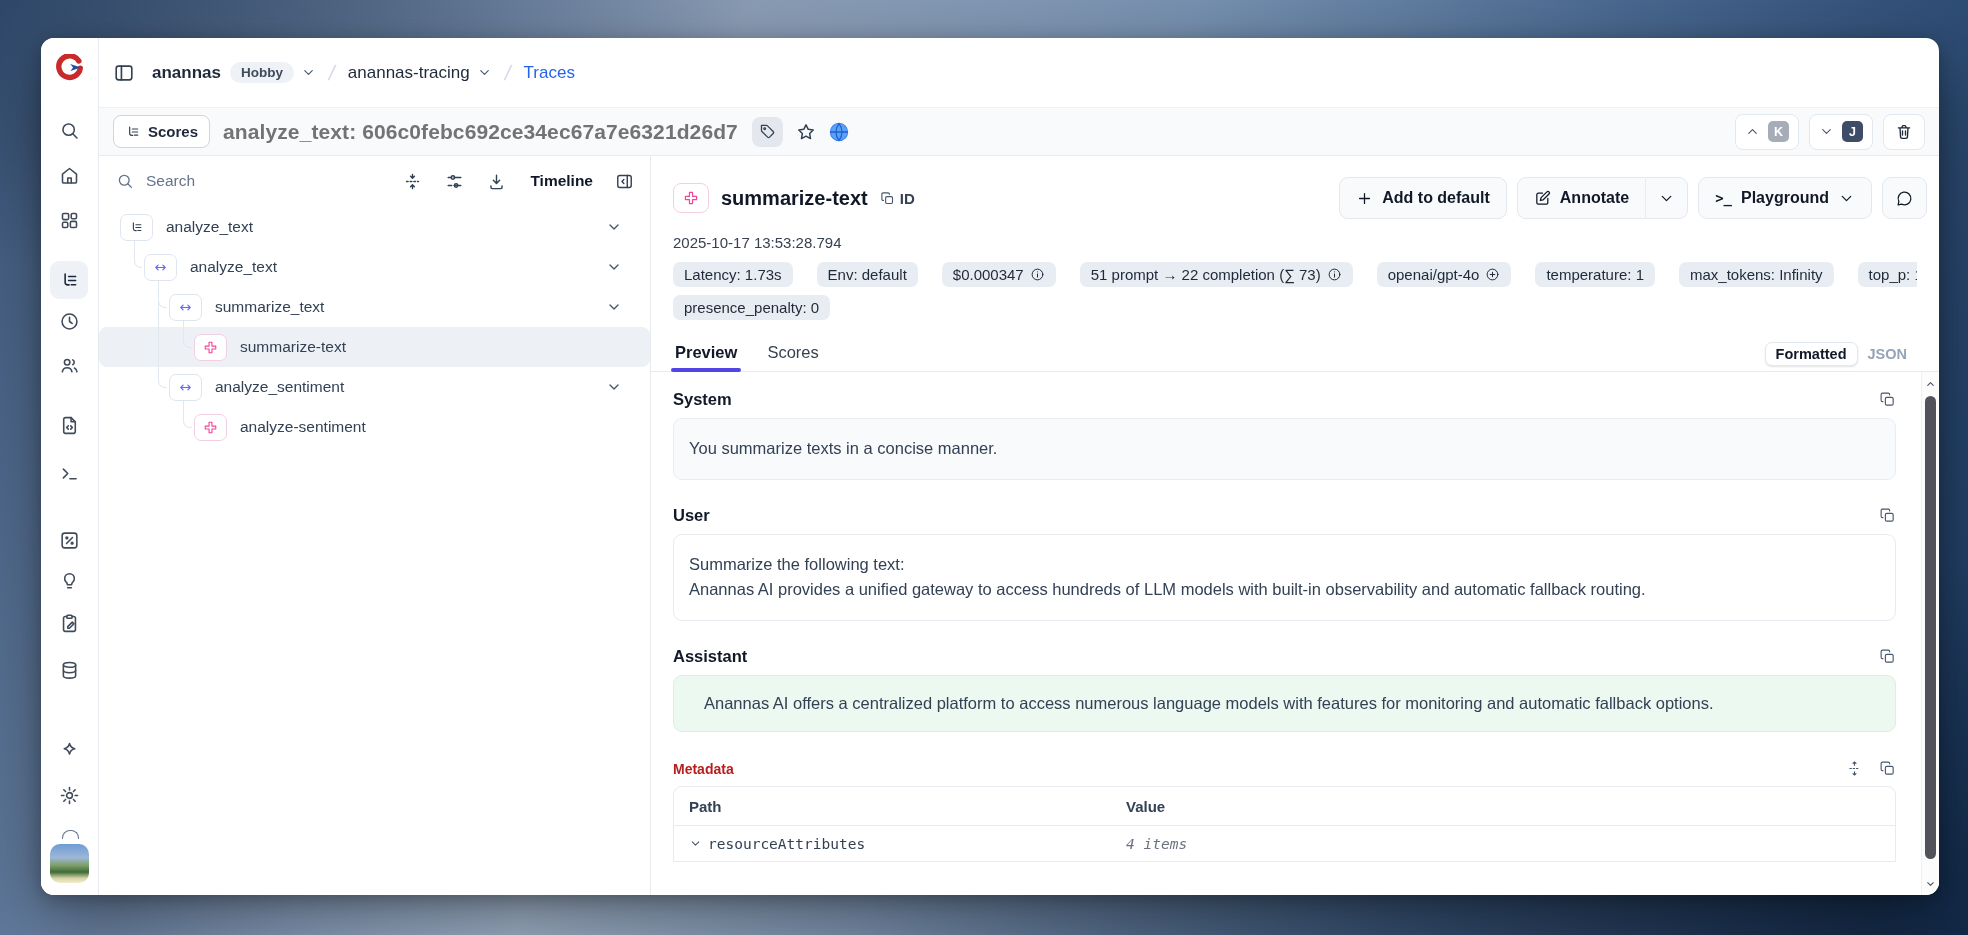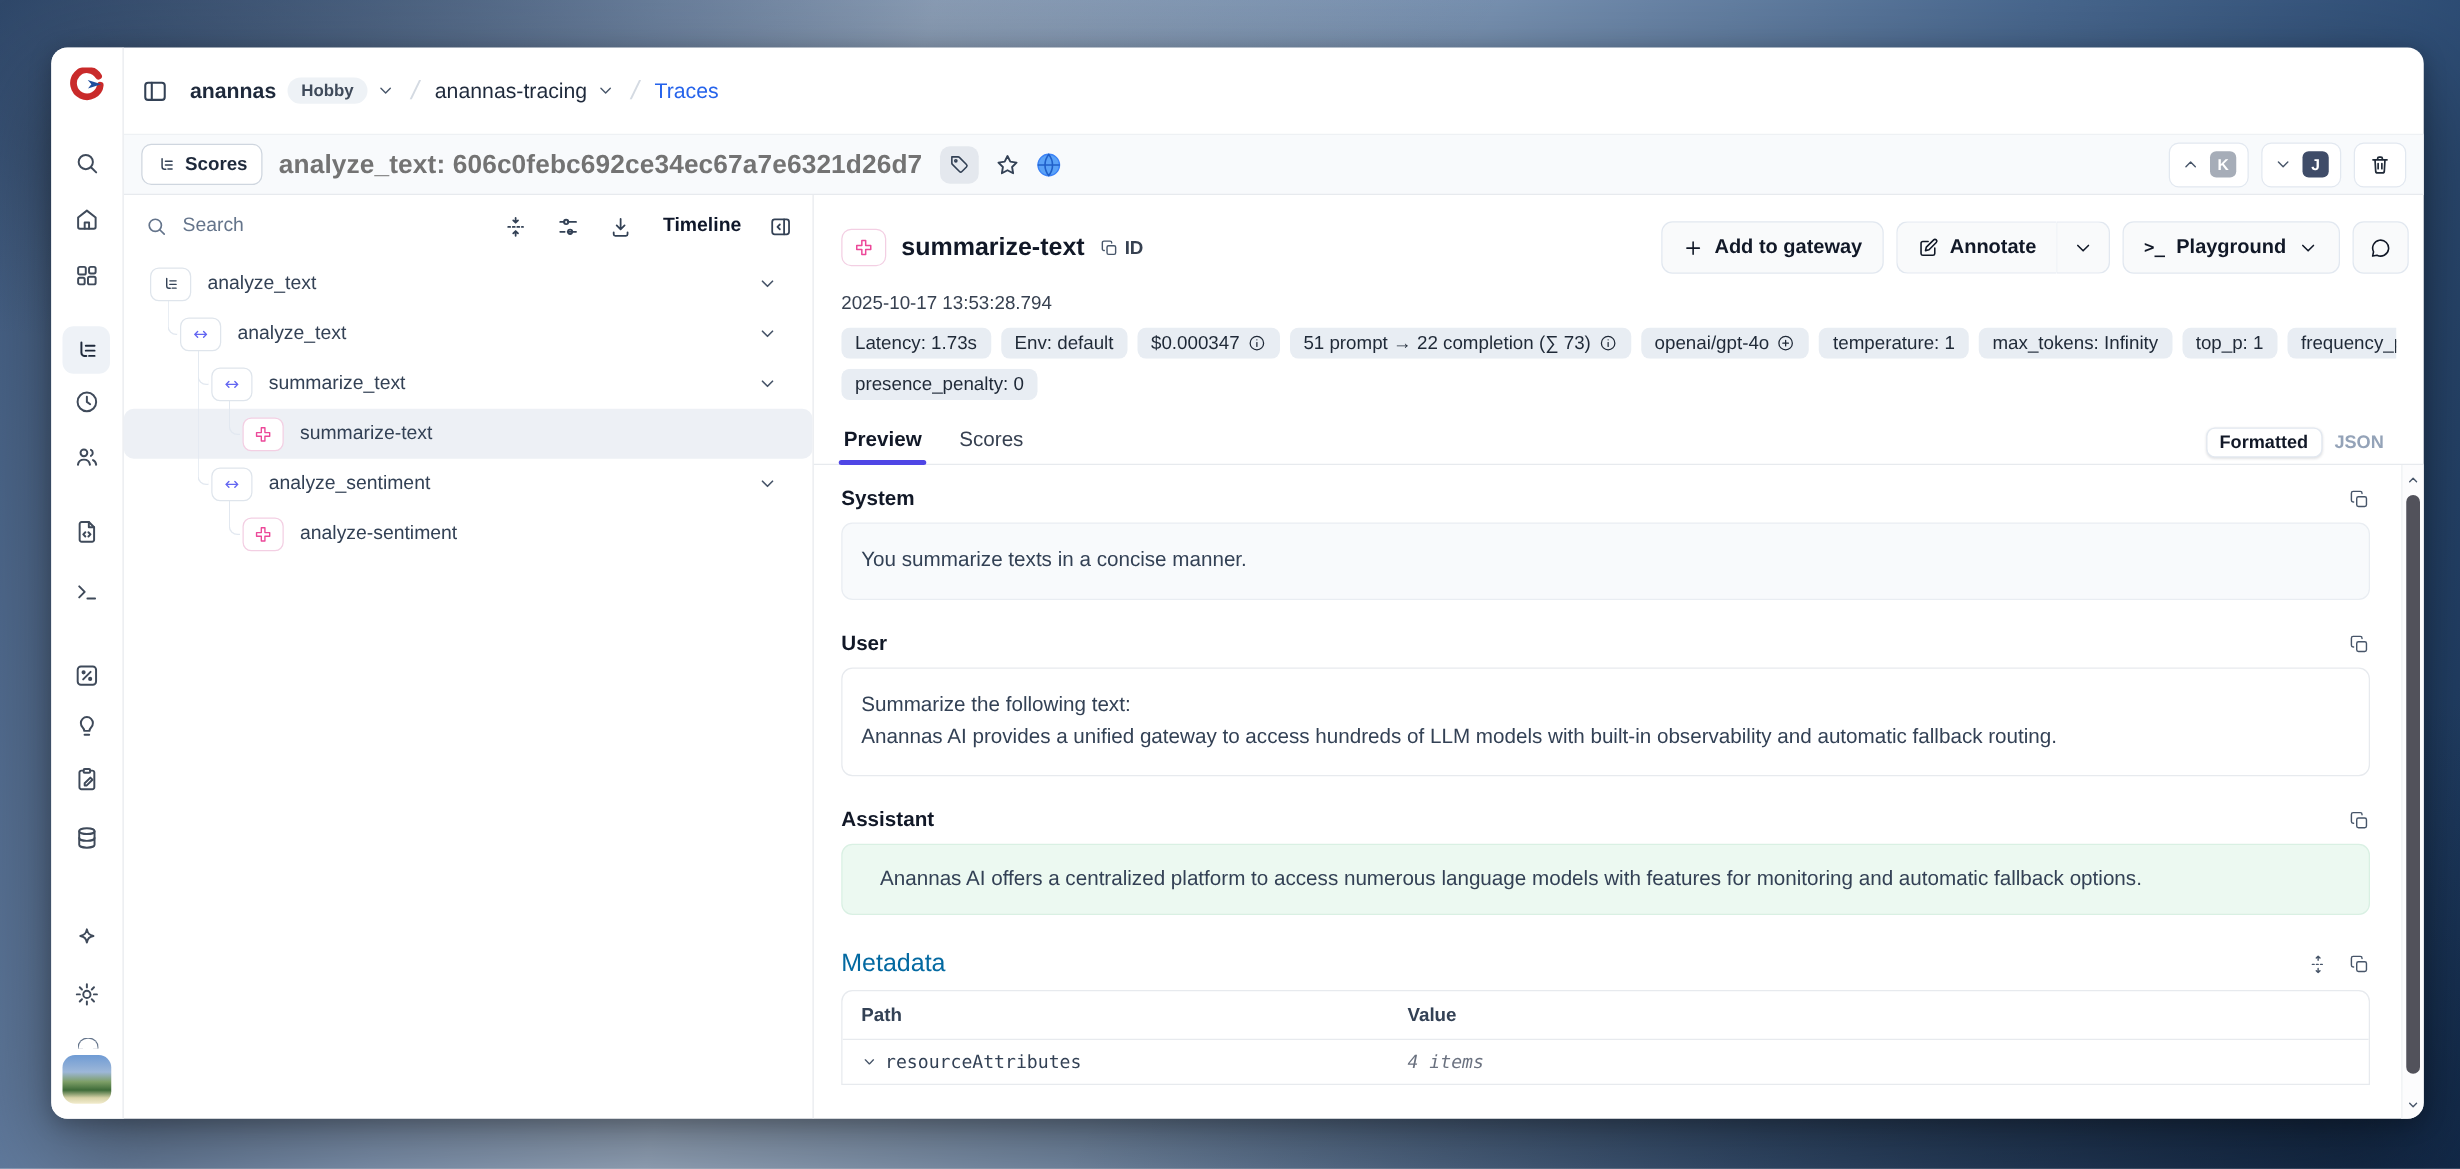--- a/index.html
+++ b/index.html
@@ -96,21 +96,21 @@
   .btn{height:40px;display:inline-flex;align-items:center;gap:9px;padding:0 16px;background:#f9fafb;
     border:1px solid #e2e8f0;border-radius:9px;font-size:16px;font-weight:600;color:#111827;cursor:pointer;
     white-space:nowrap}
   .btn svg{width:17px;height:17px;color:#111827}
   .split{display:flex}
   .split .btn.left{border-radius:9px 0 0 9px;border-right:none}
   .split .btn.right{border-radius:0 9px 9px 0;border-left:1px solid #e9edf2;padding:0 12px}
   .btn.icononly{padding:0 13px}
   .btn .mono{font-family:"DejaVu Sans Mono","Liberation Mono",monospace;font-size:14px;font-weight:700}
   .dtime{margin:15px 22px 0;font-size:15px;color:#374151}
-  .badges{display:flex;gap:8px;margin:11px 22px 0;overflow:hidden;white-space:nowrap;flex:0 0 auto}
+  .badges{display:flex;gap:24px;margin:11px 22px 0;overflow:hidden;white-space:nowrap;flex:0 0 auto}
   .badges.r2{margin-top:8px}
   .pill{display:inline-flex;align-items:center;gap:6px;background:#e8edf3;border-radius:7px;padding:4px 11px;
     font-size:15px;font-weight:500;color:#1f2937;flex:0 0 auto}
   .pill svg{width:15px;height:15px;color:#1f2937;stroke-width:1.6}
   .tabsrow{display:flex;align-items:flex-end;margin-top:17px;padding:0 26px 0 22px;border-bottom:1px solid #e7eaee;}
   .tab{font-size:16.5px;padding:6px 2px 9px;margin-right:26px;color:#374151;font-weight:500;cursor:pointer;
     position:relative}
   .tab.active{color:#111827;font-weight:700}
   .tab.active::after{content:"";position:absolute;left:-2px;right:-2px;bottom:-1px;height:4px;background:#4f46e5;
     border-radius:2px}
@@ -124,21 +124,21 @@
   .msg:first-child{margin-top:0}
   .msg-head{display:flex;align-items:center;justify-content:space-between;margin-bottom:9px}
   .msg-role{font-size:16.5px;font-weight:600;color:#111827}
   .copybtn{color:#475569;cursor:pointer}
   .copybtn svg{width:17px;height:17px;stroke-width:1.6}
   .msg-box{border-radius:9px;padding:17px 15px;font-size:16.5px;color:#334155;line-height:1.55}
   .msg-box.muted{background:#f8fafc;border:1px solid #e9edf2}
   .msg-box.plain{background:#fff;border:1px solid #e7eaee}
   .msg-box.success{background:#ecf9f1;border:1px solid #d9f0e3;padding:15px 30px}
   .meta-head{display:flex;align-items:center;margin:28px 0 9px}
-  .meta-title{font-size:20px;font-weight:400;color:#0369a1}
+  .meta-title{font-size:14px;font-weight:700;color:#b91c1c}
   .meta-icons{margin-left:auto;display:flex;gap:16px;color:#475569}
   .meta-icons svg{width:17px;height:17px;stroke-width:1.6;cursor:pointer}
   .mtable{border:1px solid #e7eaee;border-radius:9px 9px 0 0;overflow:hidden;
     font-family:"DejaVu Sans Mono","Liberation Mono",monospace}
   .mhead{display:grid;grid-template-columns:437px 1fr;height:38px;align-items:center;border-bottom:1px solid #e7eaee;
     font-family:"Liberation Sans","DejaVu Sans",sans-serif;font-size:15px;font-weight:600;color:#334155}
   .mhead div{padding-left:15px}
   .mrow{display:grid;grid-template-columns:437px 1fr;height:35px;align-items:center;border-bottom:1px solid #eef1f4;
     font-size:14.5px;color:#334155}
   .mrow:last-child{border-bottom:none}
@@ -470,21 +470,21 @@
                 <rect x="9" y="9" width="11" height="11" rx="2"></rect>
                 <path d="M5.5 15H5a2 2 0 0 1-2-2V5a2 2 0 0 1 2-2h8a2 2 0 0 1 2 2v.5"></path>
               </svg>
             <span>ID</span>
           </span>
           <div class="dbtns">
             <span class="btn">
               <svg viewBox="0 0 24 24">
                   <path d="M12 5v14M5 12h14"></path>
                 </svg>
-              <span>Add to gateway</span>
+              <span>Add to default</span>
             </span>
             <span class="split">
               <span class="btn left">
                 <svg viewBox="0 0 24 24">
                     <path d="M12 4.5H6a2 2 0 0 0-2 2V18a2 2 0 0 0 2 2h11.5a2 2 0 0 0 2-2v-6"></path>
                     <path d="M18.3 2.7a2 2 0 0 1 2.9 2.9L13 13.8l-4 1 1-4z"></path>
                   </svg>
                 <span>Annotate</span>
               </span>
               <span class="btn right">

